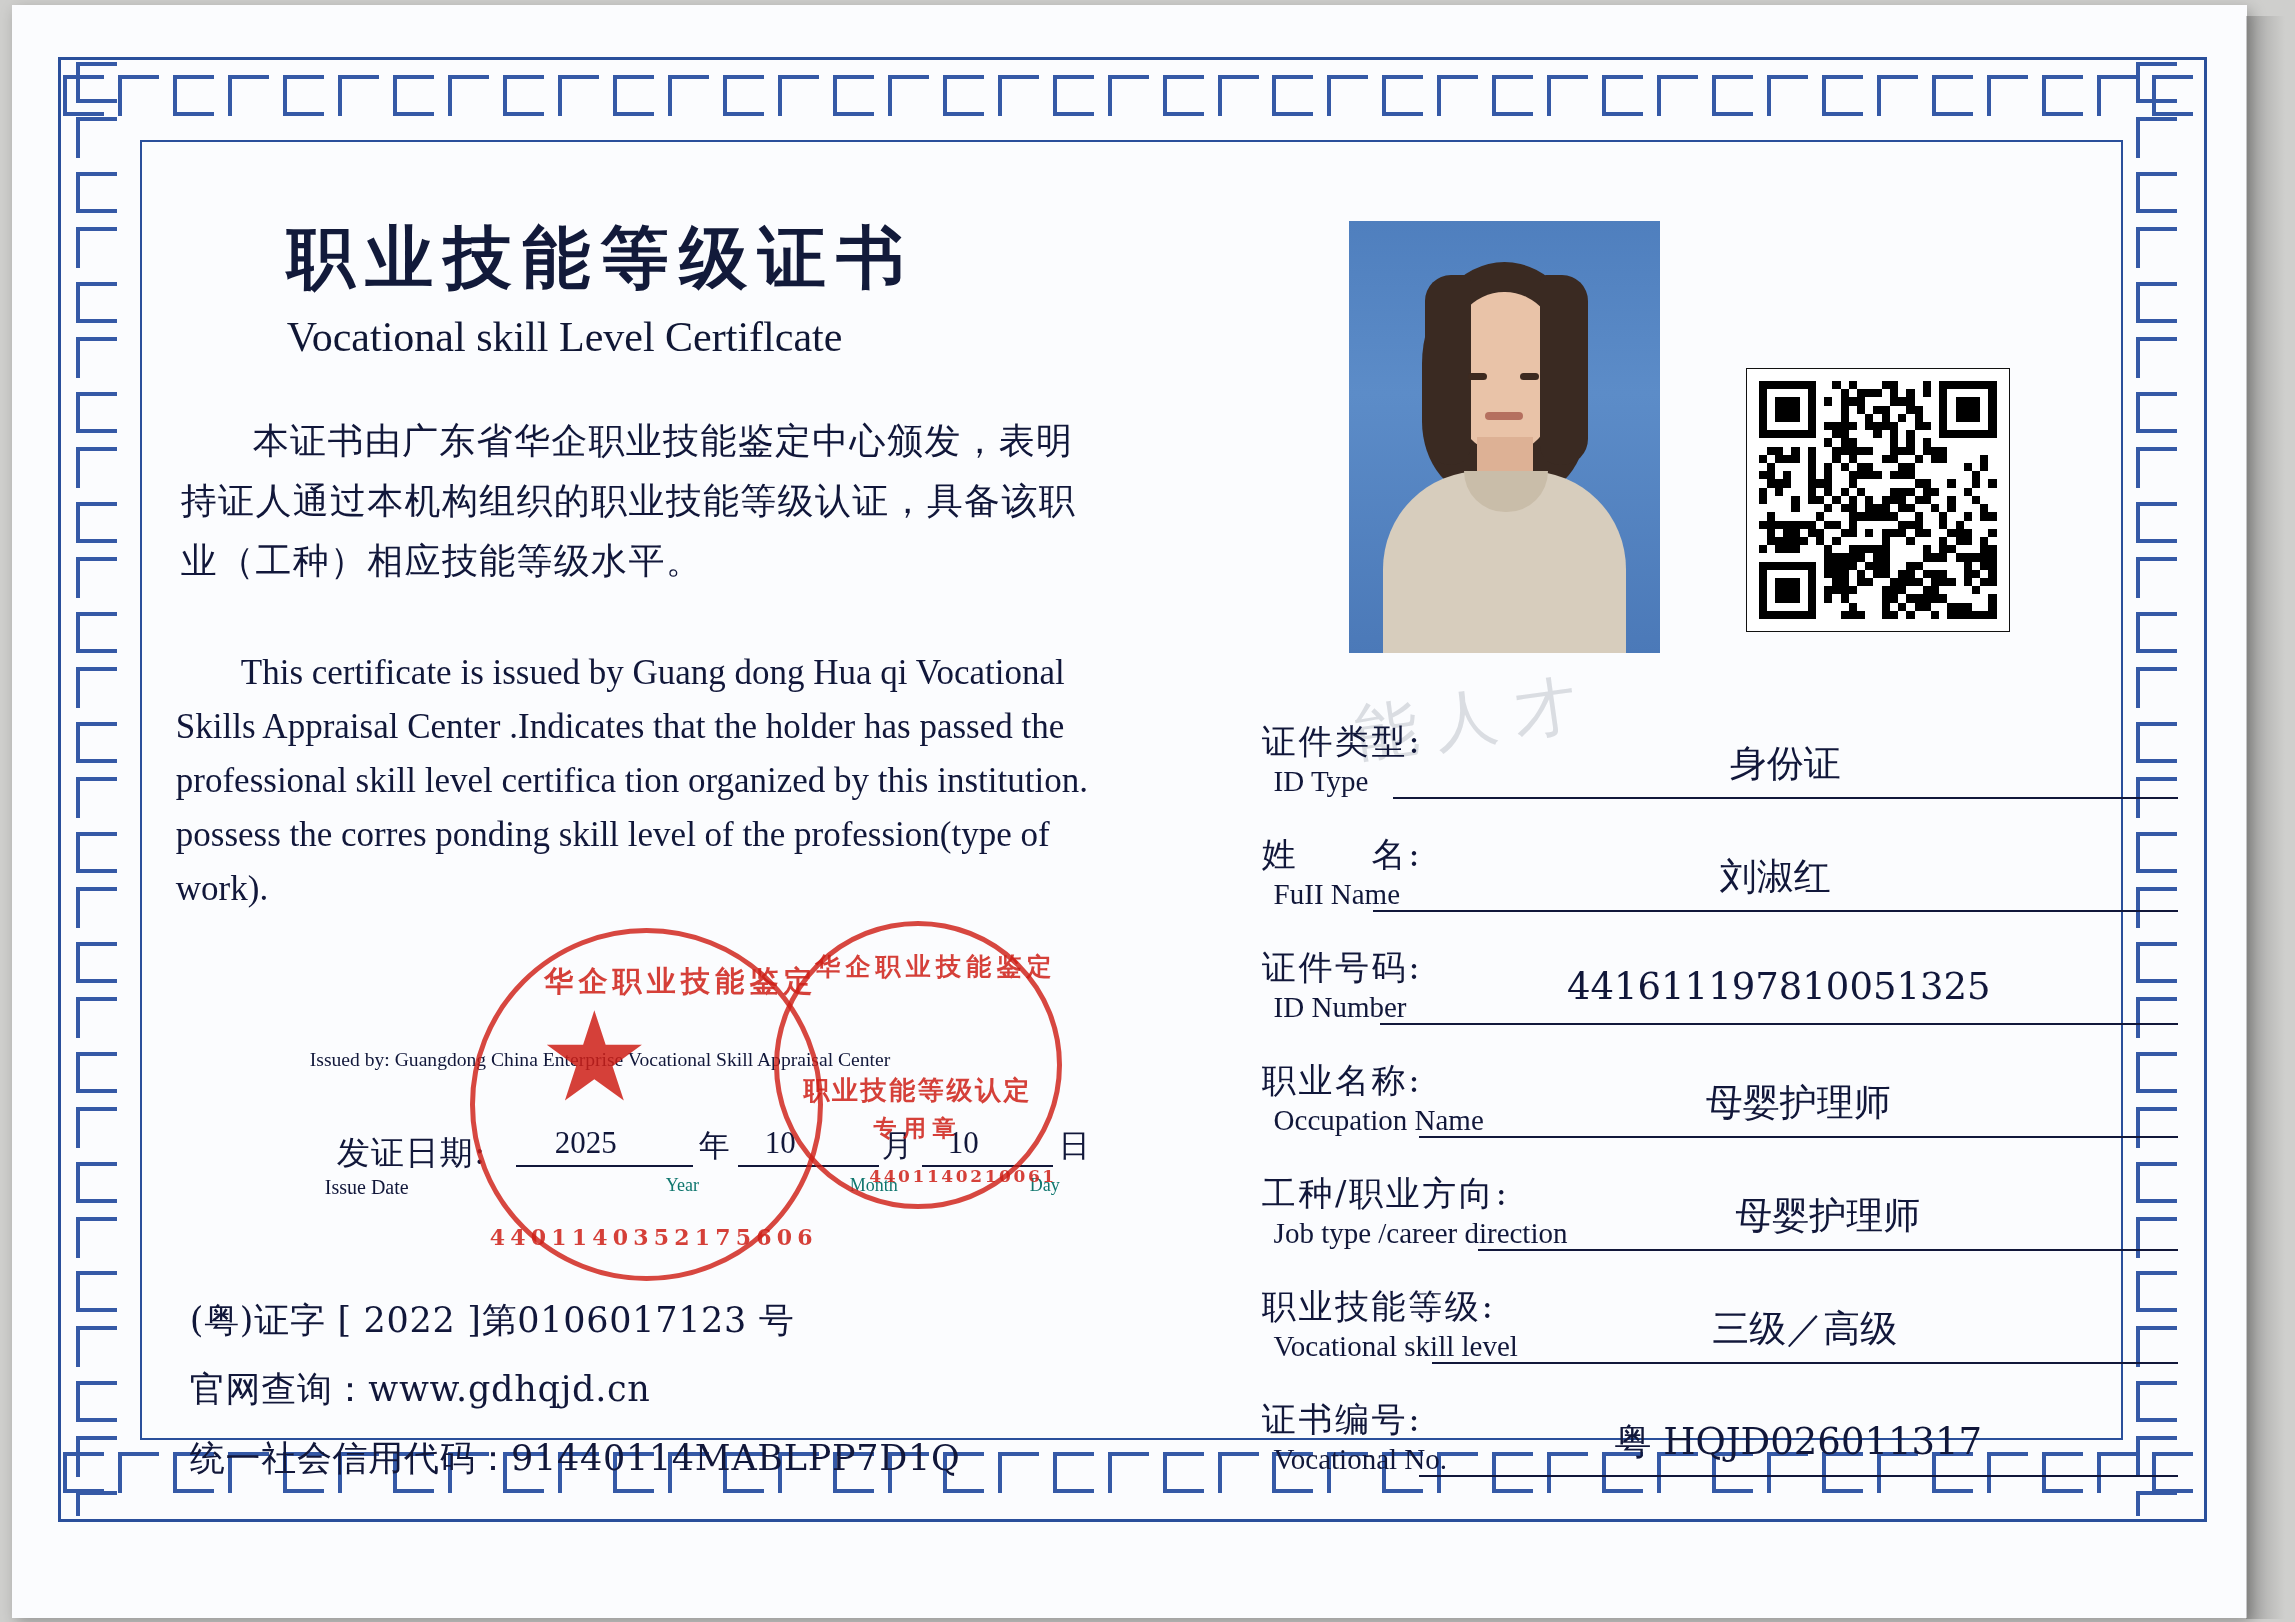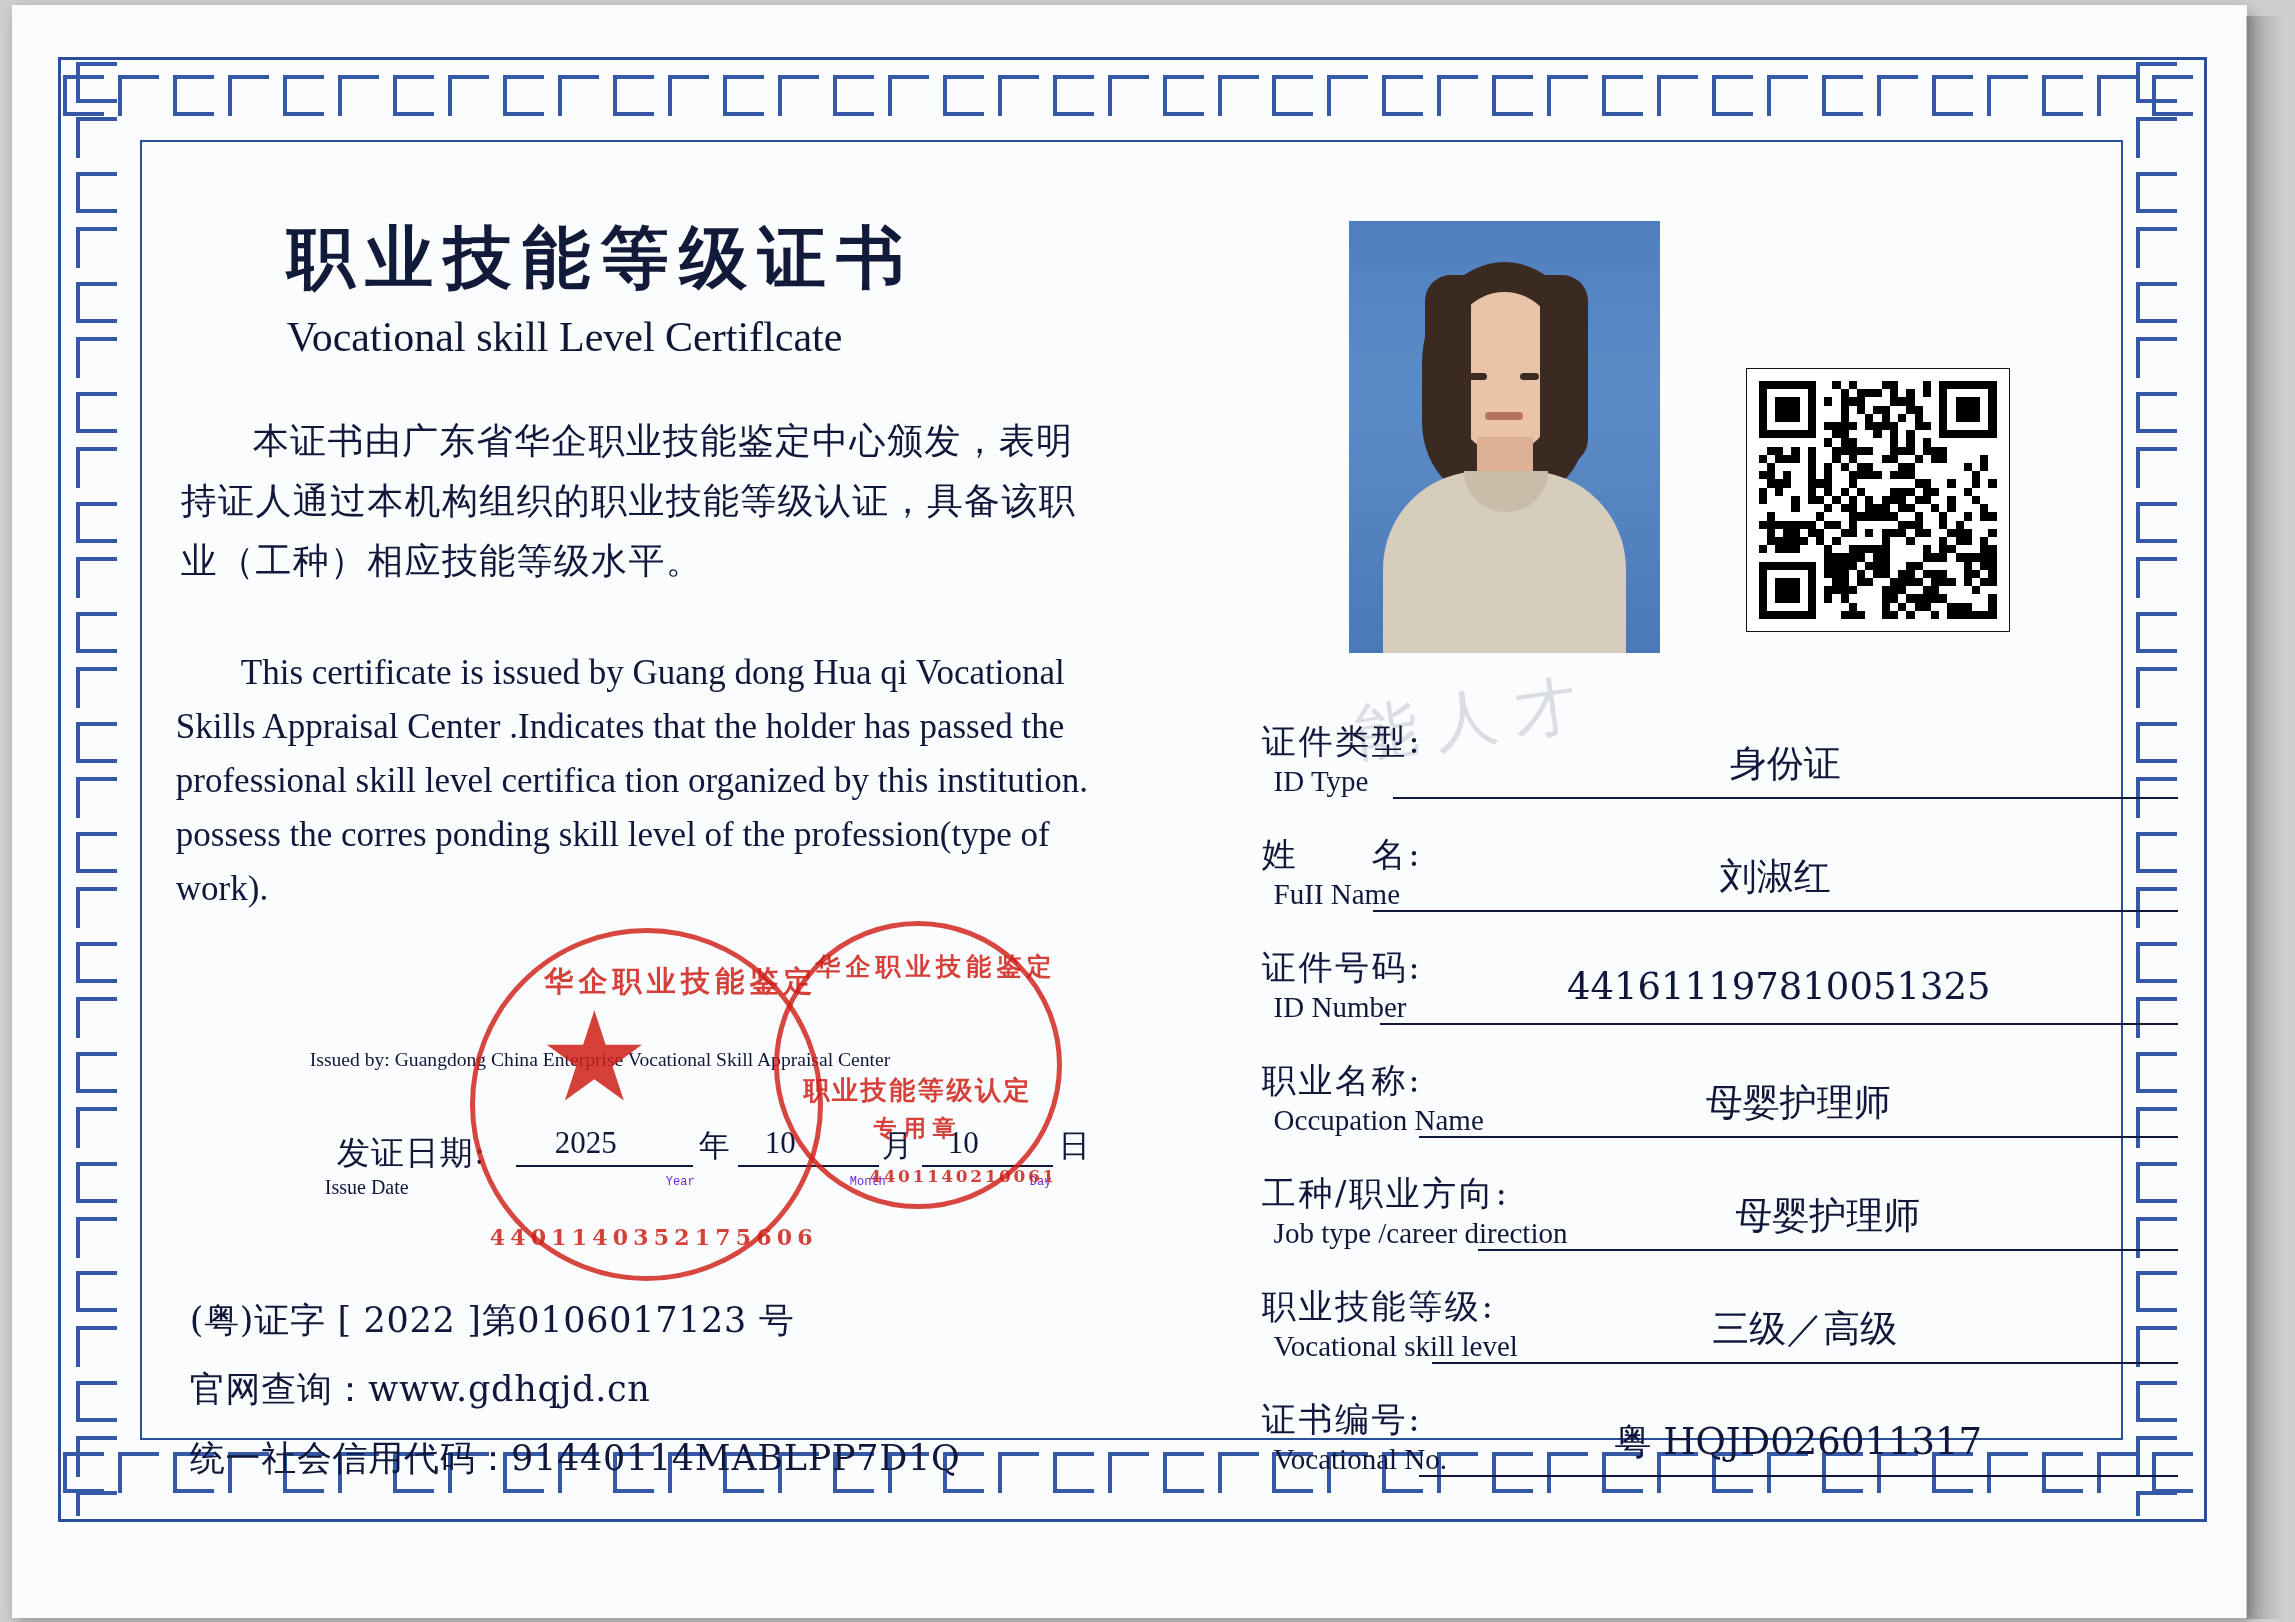--- a/index.html
+++ b/index.html
@@ -143,23 +143,23 @@
     color: #11173a;
   }
   .date-unit {
     position: absolute;
     font-family: "DejaVu Serif", serif;
     font-size: 31px;
     color: #11173a;
   }
   .date-unit-en {
     position: absolute;
-    font-family: Liberation Mono, monospace;
-    font-size: 12px;
-    color: #6d28d9;
+    font-family: Liberation Serif, serif;
+    font-size: 18px;
+    color: #0f766e;
   }
   .date-line {
     position: absolute;
     height: 2px;
     background: #11173a;
   }
 
   .footer-line {
     position: absolute;
     left: 178px;

